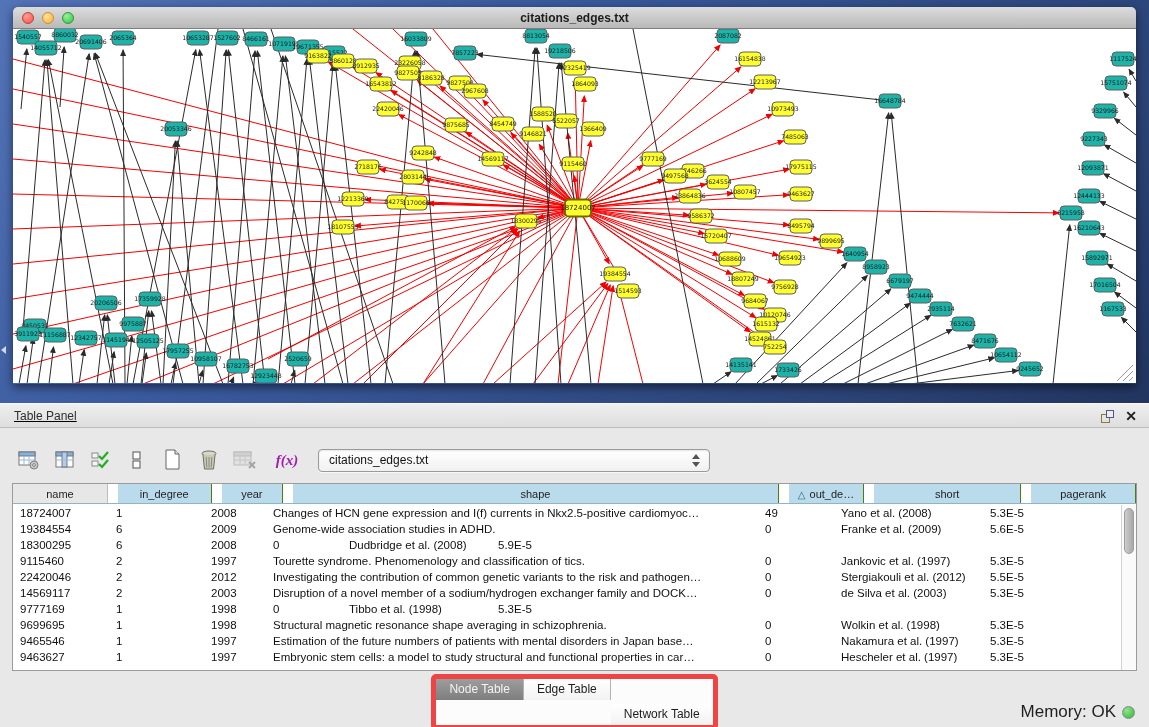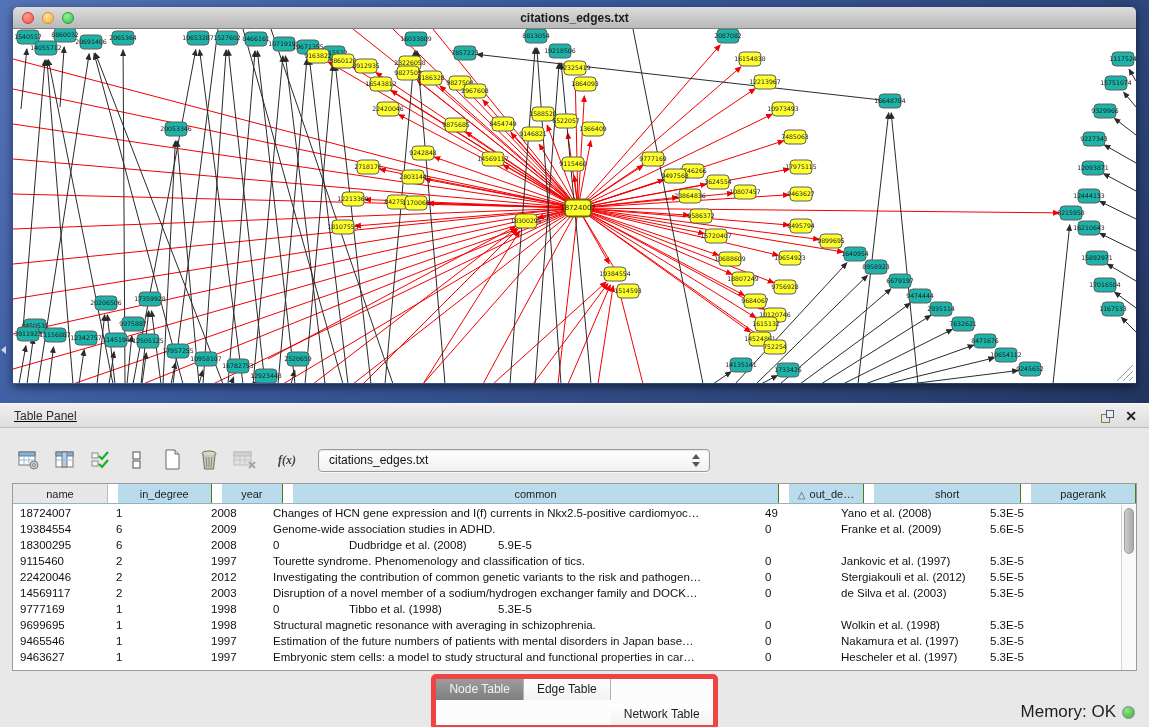--- a/index.html
+++ b/index.html
@@ -39,21 +39,21 @@
   .table-panel { position:absolute; top:403px; left:0; width:1149px; height:324px; background:#e8e8e8;text-decoration:underline; }
   .panel-titlebar {
     height:25px; background:linear-gradient(#efefef,#dedede);
     border-top:1px solid #f8f8f8; border-bottom:1px solid #bdbdbd;
     line-height:24px; font-size:12px; color:#2e2e2e; padding-left:14px; position:relative;
   }
   .panel-titlebar .win-icons { position:absolute; right:12px; top:4px; display:flex; gap:10px; align-items:center; }
   .close-x { font-size:14px; font-weight:bold; color:#222; line-height:16px; cursor:default; }
   .toolbar { position:absolute; top:42px; left:16px; height:30px; display:flex; align-items:center; gap:10px; }
   .tool-btn { width:26px; height:26px; display:flex; align-items:center; justify-content:center; }
-  .fx-label { font-family:"Liberation Serif", serif; font-style:italic; font-weight:bold; font-size:12px; color:#404040;margin-left:12px; }
+  .fx-label { font-family:"Liberation Serif", serif; font-style:italic; font-weight:bold; font-size:15px; color:#a21caf;margin-left:12px; }
   .combo {
     margin-left:14px; width:392px; height:23px;
     background:linear-gradient(#ffffff,#f1f1f1); border:1px solid #9a9a9a; border-radius:4px;
     font-size:12px; color:#111; line-height:21px; padding:0 26px 0 10px; position:relative;
     box-shadow:inset 0 1px 2px rgba(0,0,0,.1), 0 1px 0 rgba(255,255,255,.7);
   }
   .combo .steppers { position:absolute; right:9px; top:4px; width:8px; }
   .combo .up    { width:0; height:0; border-left:4px solid transparent; border-right:4px solid transparent; border-bottom:5px solid #555; margin-bottom:3px;}
   .combo .down  { width:0; height:0; border-left:4px solid transparent; border-right:4px solid transparent; border-top:5px solid #555;}
   
@@ -805,21 +805,21 @@
           <div class="down"></div>
       </div>
     </div>
   </div>
 
   <div class="table-box">
     <div class="thead" id="thead">
         <div class="th c0 plain">name</div>
         <div class="th c1">in_degree</div>
         <div class="th c2">year</div>
-        <div class="th c3">common</div>
+        <div class="th c3">shape</div>
         <div class="th c4"><span class="sort-glyph">△</span>out_de…</div>
         <div class="th c5">short</div>
         <div class="th c6">pagerank</div>
       </div>
     <div class="tbody" id="tbody">
         <div class="tr">
           <div class="td c0">18724007</div>
           <div class="td c1">1</div>
           <div class="td c2">2008</div>
           <div class="td c3">Changes of HCN gene expression and I(f) currents in Nkx2.5-positive cardiomyoc…</div>
@@ -876,21 +876,21 @@
           <div class="td c1">1</div>
           <div class="td c2">1998</div>
           <div class="td c4">0</div>
           <div class="td c5">Tibbo et al. (1998)</div>
           <div class="td c6">5.3E-5</div>
         </div>
         <div class="tr">
           <div class="td c0">9699695</div>
           <div class="td c1">1</div>
           <div class="td c2">1998</div>
-          <div class="td c3">Structural magnetic resonance with averaging in schizophrenia.</div>
+          <div class="td c3">Structural magnetic resonance shape averaging in schizophrenia.</div>
           <div class="td c4">0</div>
           <div class="td c5">Wolkin et al. (1998)</div>
           <div class="td c6">5.3E-5</div>
         </div>
         <div class="tr">
           <div class="td c0">9465546</div>
           <div class="td c1">1</div>
           <div class="td c2">1997</div>
           <div class="td c3">Estimation of the future numbers of patients with mental disorders in Japan base…</div>
           <div class="td c4">0</div>

